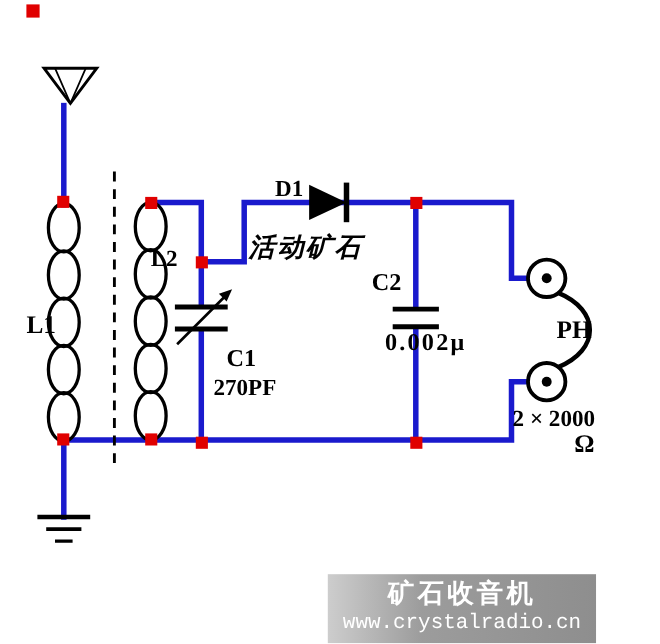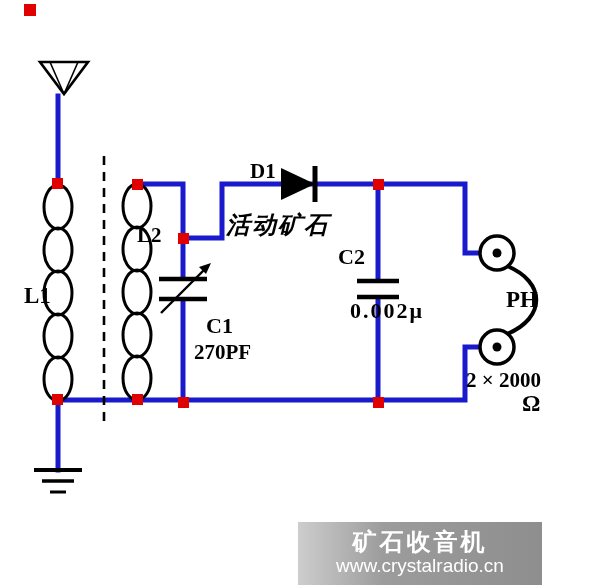--- a/index.html
+++ b/index.html
@@ -4,21 +4,21 @@
 <style>
   html,body{margin:0;padding:0;background:#fff;}
   #stage{position:relative;width:542px;height:585px;background:#ffffff;overflow:hidden;
          font-family:"Liberation Serif","DejaVu Serif",serif;}
   svg{position:absolute;left:0;top:0;}
   .lbl{font-family:"Liberation Serif","DejaVu Serif",serif;font-weight:bold;fill:#000;}
   .crystal{font-style:italic;font-weight:bold;letter-spacing:2px;}
   #banner{position:absolute;right:0;bottom:0;width:244px;height:63px;
           background:linear-gradient(90deg,#cdcdcd 0%,#9c9c9c 35%,#8e8e8e 100%);
           color:#fff;text-align:center;box-sizing:border-box;padding-top:6px;
-          font-family:Liberation Sans, sans-serif;}
+          font-family:Liberation Mono, monospace;}
   #banner .t{font-size:24px;font-weight:bold;letter-spacing:3px;line-height:28px;}
   #banner .u{font-size:19px;line-height:20px;}
 </style>
 </head>
 <body>
 
 <div id="stage">
   <svg width="600" height="585" viewBox="0 0 600 585">
 
     <g fill="none" stroke="#1a1acd" stroke-width="5" stroke-linecap="square">

